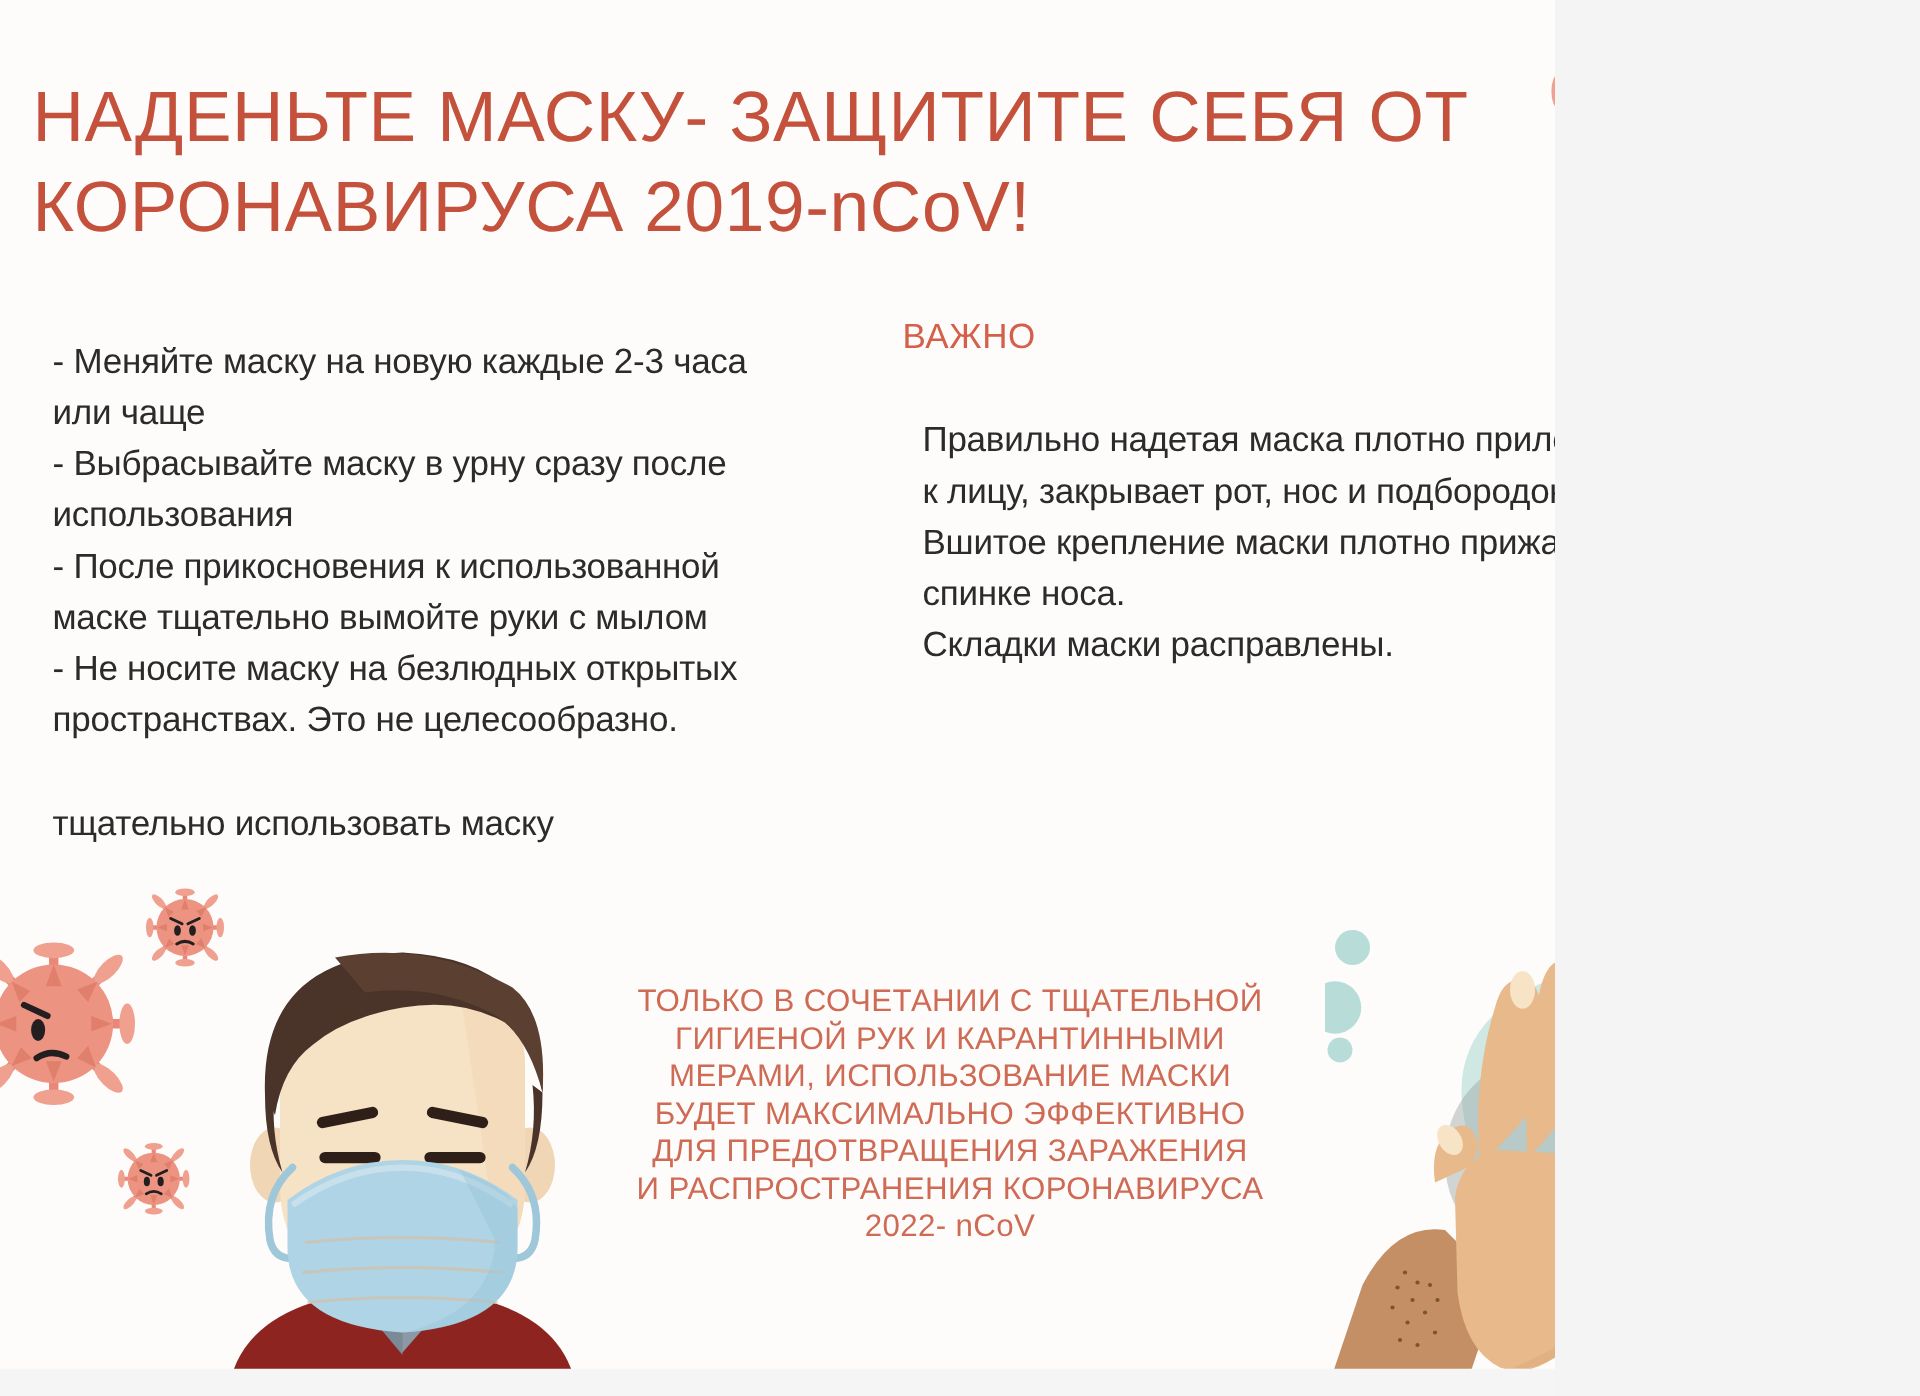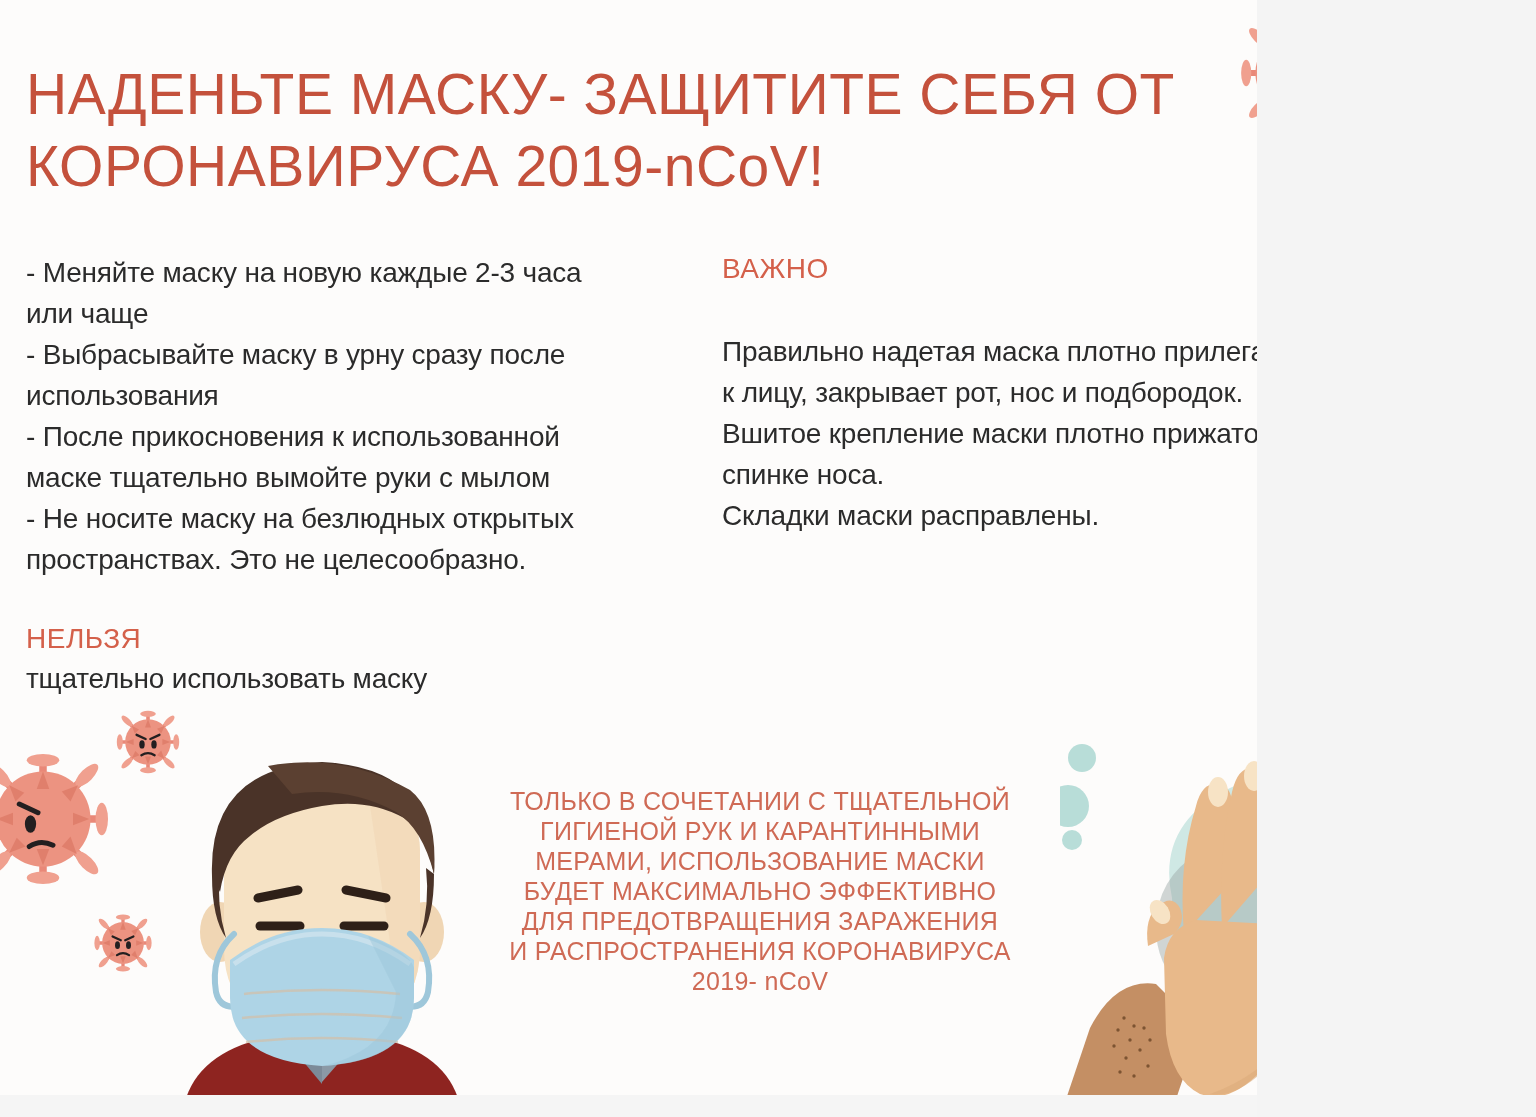--- a/index.html
+++ b/index.html
@@ -7,21 +7,20 @@
   body{
     font-family:"Liberation Sans", sans-serif;
     -webkit-font-smoothing:antialiased;
   }
   #poster{
     position:relative;
     width:1244px;
     height:1117px;
     background:#fdfcfb;
     overflow:hidden;
-    padding-left:13px;
   }
   
   .bottom-strip{
     position:absolute;left:0;bottom:0;width:1536px;height:22px;
     background:#f5f5f5;
   }
 
   
   .title{
     position:absolute;
@@ -48,21 +47,21 @@
     line-height:34px;
     letter-spacing:0.5px;
     margin:0 0 2px 0;
     font-weight:400;
   }
   .body-text{
     color:#2b2b2b;
     font-size:28px;
     line-height:41px;
     letter-spacing:-0.2px;
-    margin:0;
+    margin:16px;
     white-space:pre-line;
     font-weight:400;
   }
   .gap-block{ margin-top:45px; }
   .nelzya-block{ position:absolute; left:26px; top:622px; width:690px;}
 
   
   .callout{
     position:absolute;
     left:470px; top:786px;
@@ -367,21 +366,20 @@
 или чаще
 - Выбрасывайте маску в урну сразу после
 использования
 - После прикосновения к использованной
 маске тщательно вымойте руки с мылом
 - Не носите маску на безлюдных открытых
 пространствах. Это не целесообразно.</div>
   </div>
 
   <div class="nelzya-block">
-    <div class="sec-head">НЕЛЬЗЯ</div>
     <div class="body-text">тщательно использовать маску</div>
   </div>
 
   <div class="col-right">
     <div class="sec-head">ВАЖНО</div>
     <div class="body-text gap-block">Правильно надетая маска плотно прилегает
 к лицу, закрывает рот, нос и подбородок.
 Вшитое крепление маски плотно прижато к
 спинке носа.
 Складки маски расправлены.</div>
@@ -432,21 +430,21 @@
       <path d="M196 194 Q238 210 242 226 L242 256 Q242 318 152 324 Q222 306 224 250 Z" fill="#9cc6da" opacity="0.45"></path>
     </svg>
   </div>
 
   <div class="callout">ТОЛЬКО В СОЧЕТАНИИ С ТЩАТЕЛЬНОЙ
 ГИГИЕНОЙ РУК И КАРАНТИННЫМИ
 МЕРАМИ, ИСПОЛЬЗОВАНИЕ МАСКИ
 БУДЕТ МАКСИМАЛЬНО ЭФФЕКТИВНО
 ДЛЯ ПРЕДОТВРАЩЕНИЯ ЗАРАЖЕНИЯ
 И РАСПРОСТРАНЕНИЯ КОРОНАВИРУСА
-2019- nCoV</div>
+2022- nCoV</div>
 
   <div id="hands">
     <svg viewBox="0 0 476 389">
 
       <path d="M112 170 Q96 96 170 60 Q246 24 292 72 Q330 112 318 190 Q308 262 258 278 Q186 300 140 256 Q112 222 112 170 Z" fill="#cfe8e4"></path>
 
       <g fill="#c48f64">
         <path d="M262 212 Q256 160 270 118 Q274 96 288 96 Q302 98 300 122 L296 176 Z"></path>
         <path d="M286 208 Q286 152 302 120 Q312 102 324 108 Q336 116 328 138 L310 186 Z"></path>
         <path d="M302 222 Q312 184 330 162 Q344 146 354 156 Q362 168 348 186 L326 222 Z"></path>

